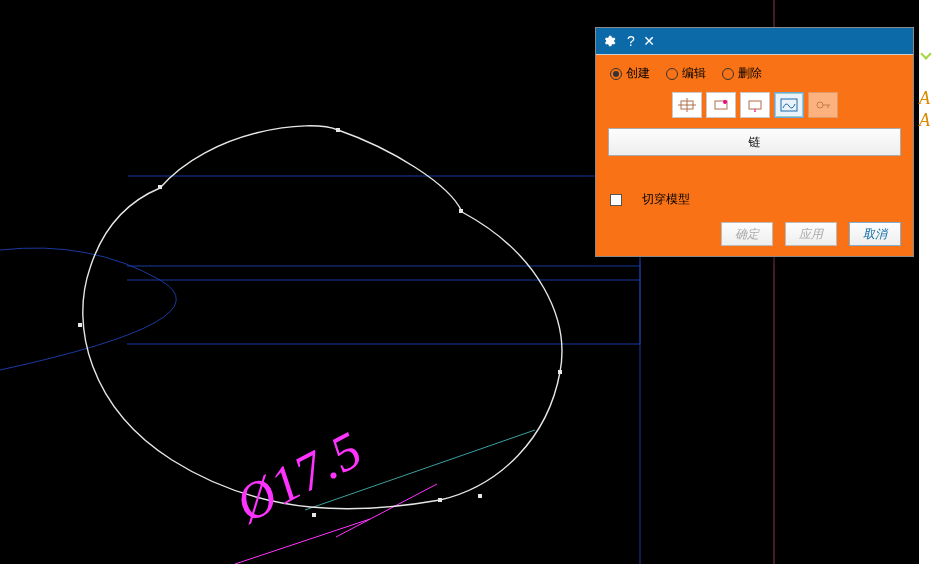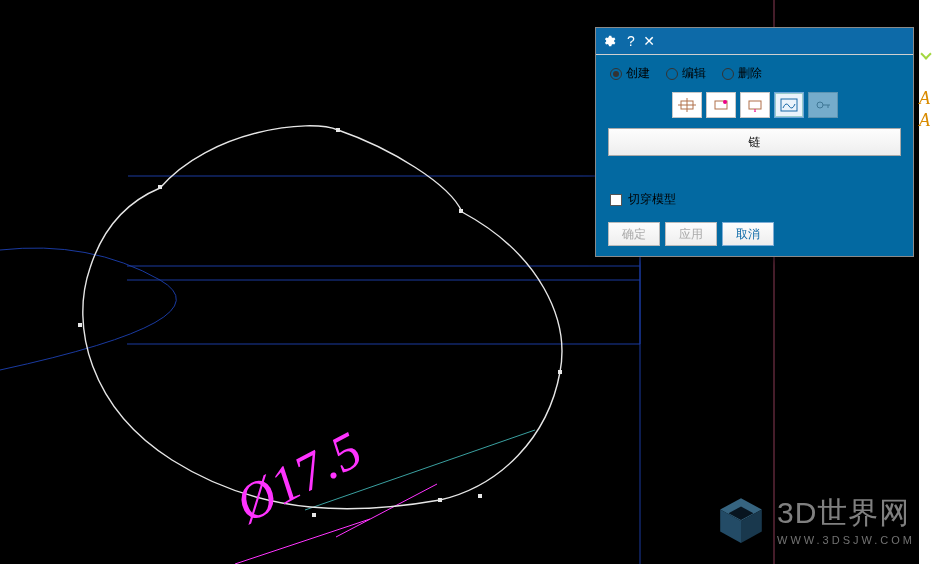--- a/index.html
+++ b/index.html
@@ -15,33 +15,33 @@
   .dialog {
     position: absolute; left: 595px; top: 27px; width: 319px;
     background: #f4f4f4; border: 1px solid #8a8a8a; box-shadow: 0 2px 8px rgba(0,0,0,0.5);
   }
   .titlebar {
     background: #0d6aa8; color: #fff; height: 26px; display: flex; align-items: center; padding: 0 6px;
   }
   .titlebar .gear { margin-right: 6px; display:flex; align-items:center;}
   .titlebar .title { flex: 1; font-size: 13px; }
   .titlebar .tb-btn { width: 18px; text-align: center; font-size: 14px; cursor: pointer; }
-  .dlg-body { padding: 10px 12px 10px 12px; background: #0369a1; border-top: 1px solid #d0d0d0;}
+  .dlg-body { padding: 10px 12px 10px 12px; background: #f97316; border-top: 1px solid #d0d0d0;}
   .radios { display: flex; gap: 16px; align-items: center; margin-bottom: 10px; padding-left:2px;}
   .radio { display: flex; align-items: center; gap: 4px; cursor: pointer; }
   .radio .circ { width: 12px; height: 12px; border: 1px solid #333; border-radius: 50%; display:flex; align-items:center; justify-content:center;}
   .radio.checked .circ::after { content:""; width:6px; height:6px; background:#333; border-radius:50%;}
   .toolbar { display: flex; justify-content: center; gap: 4px; margin-bottom: 10px; }
   .tool-btn { width: 30px; height: 26px; border: 1px solid #c8c8c8; background:#fff; display:flex; align-items:center; justify-content:center; cursor:pointer;}
   .tool-btn.active { border: 1px solid #6ea6d8; background:#eaf3fb; box-shadow: inset 0 0 0 1px #9cc; }
   .big-buttons { display: flex; gap: 6px; margin-bottom: 10px; }
   .big-btn { flex: 1; height: 28px; border: 1px solid #aaa; background: linear-gradient(#fdfdfd,#eee); display:flex; align-items:center; justify-content:center; cursor:pointer;}
-  .checkbox-row { display:flex; align-items:center; gap:6px; margin-bottom:14px; padding-left:2px;margin-top:35px;}
+  .checkbox-row { display:flex; align-items:center; gap:20px; margin-bottom:14px; padding-left:2px;margin-top:35px;}
   .cb { width:12px; height:12px; border:1px solid #555; background:#fff; cursor:pointer;}
-  .footer { display:flex; justify-content:flex-start; gap:5px; }
+  .footer { display:flex; justify-content:flex-end; gap:12px;font-style:italic; }
   .ft-btn { width:52px; height:24px; border:1px solid #bbb; background:linear-gradient(#fdfdfd,#eee); display:flex; align-items:center; justify-content:center; cursor:pointer;}
   .ft-btn.disabled { color:#aaa; cursor:default;}
   .ft-btn.primary { border:1px solid #7eaed6; color:#0d6aa8;}
 
   .dim-text {
     position:absolute; left:254px; top:475px;
     font-family: "Times New Roman", Georgia, serif; font-style: italic;
     color: #ff33ff; font-size: 52px; font-weight:500;
     transform: rotate(-28deg); transform-origin: left bottom;
     white-space: nowrap; letter-spacing:1px;
@@ -182,28 +182,14 @@
       </div>
     </div>
   </div>
 
   <div class="right-strip">
     <div class="tick"></div>
     <div class="a1">A</div>
     <div class="a2">A</div>
   </div>
 
-  <div class="watermark">
-    <div class="logo-cube">
-      <svg width="52" height="52" viewBox="0 0 100 100">
-        <polygon points="50,8 90,30 50,52 10,30" fill="#5aa7d6"></polygon>
-        <polygon points="10,30 50,52 50,94 10,72" fill="#3b7eaa"></polygon>
-        <polygon points="90,30 50,52 50,94 90,72" fill="#2a5e80"></polygon>
-        <polygon points="50,24 74,37 50,50 26,37" fill="#0e2436"></polygon>
-      </svg>
-    </div>
-    <div class="wm-text">
-      <div class="t1">3D世界网</div>
-      <div class="t2">WWW.3DSJW.COM</div>
-    </div>
-  </div>
 
 </div>
 
 </body></html>

